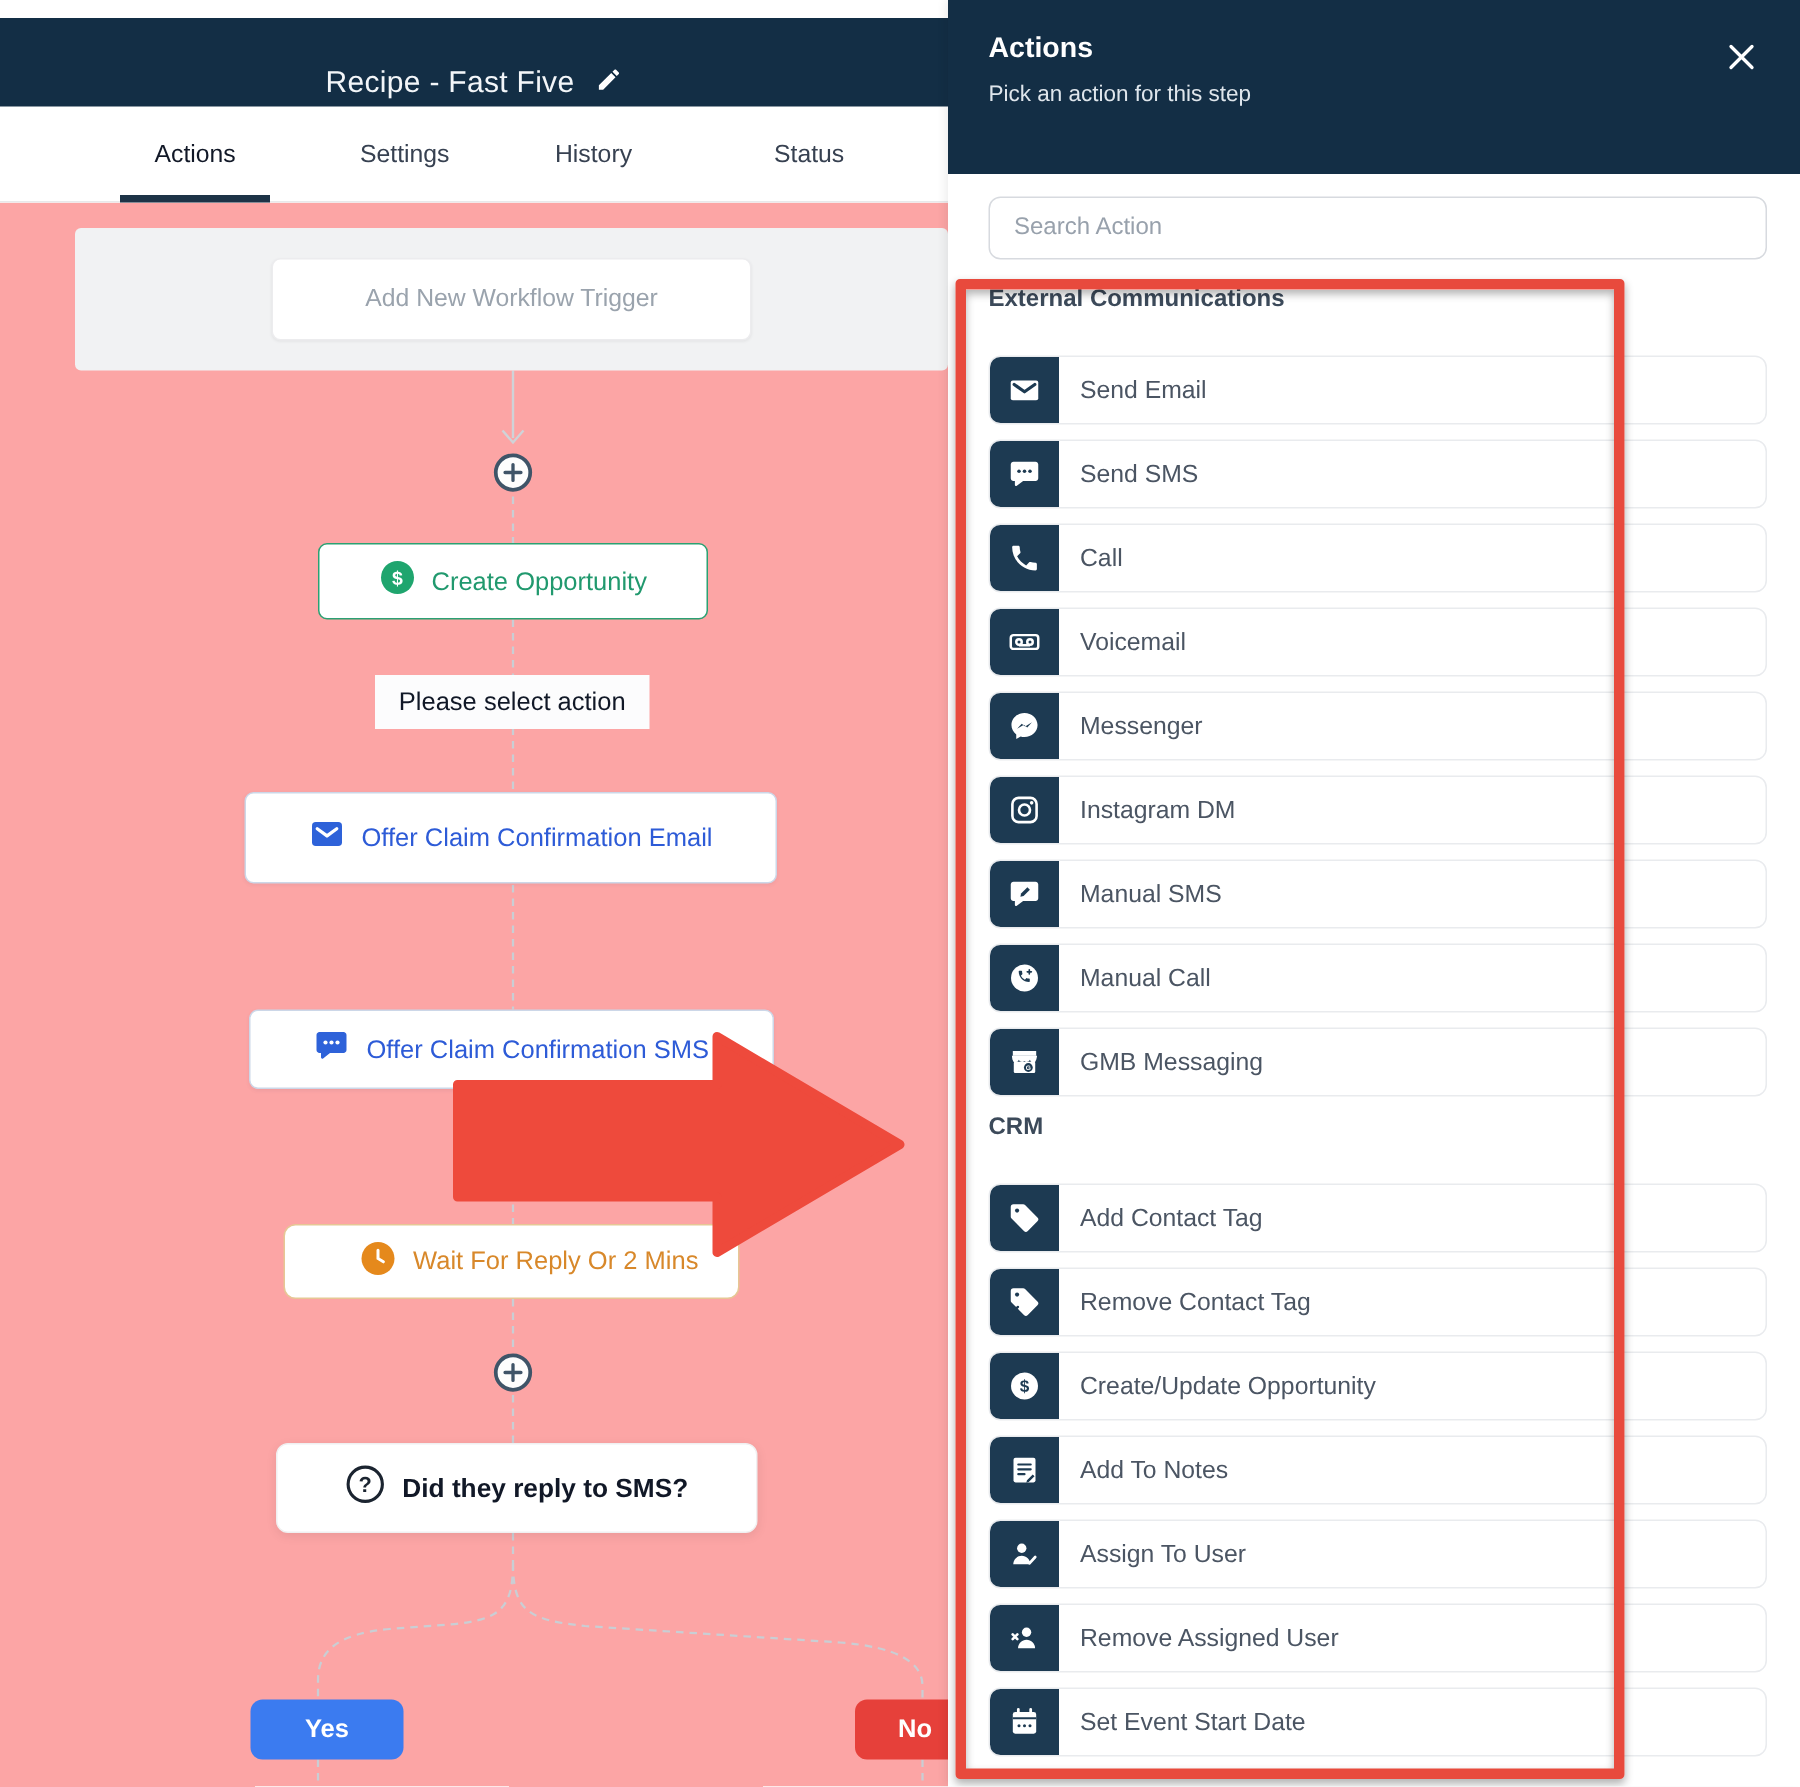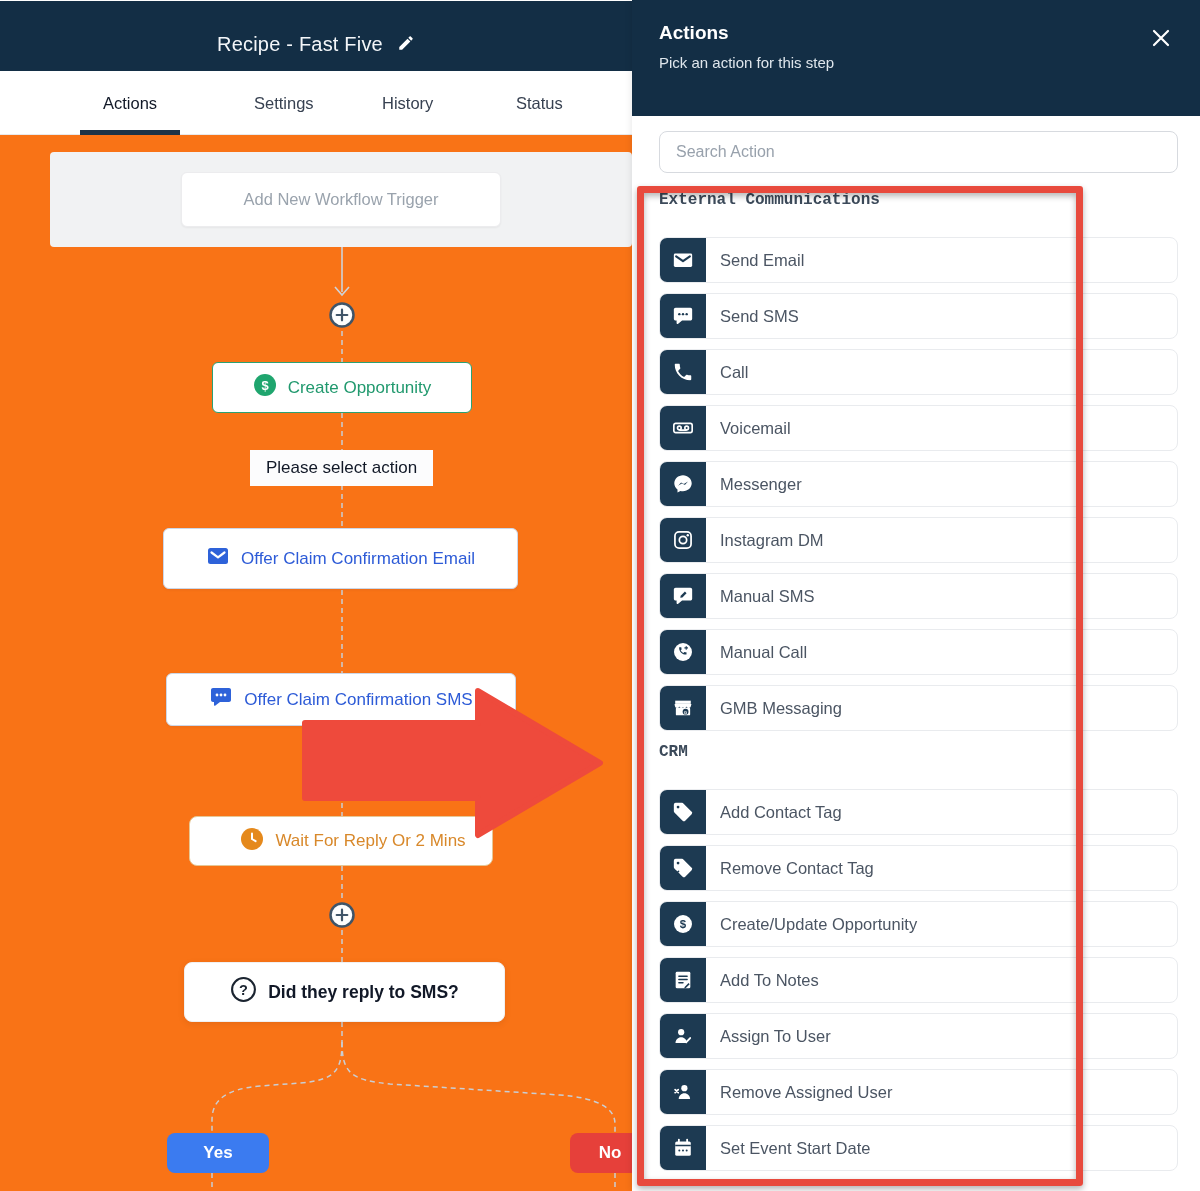--- a/index.html
+++ b/index.html
@@ -1,38 +1,38 @@
 <!DOCTYPE html>
 <html><head>
 <meta charset="utf-8">
 <style>
   * { margin:0; padding:0; box-sizing:border-box; }
   html,body { width:1200px; height:1191px; overflow:hidden; background:#fff;
     font-family:"Liberation Sans", sans-serif; }
   #app { position:relative; width:1200px; height:1191px; }
 
   
-  .left-header { position:absolute; left:0; top:1px; width:632px; height:87px;
+  .left-header { position:absolute; left:0; top:12px; width:632px; height:87px;
     background:#132e45; display:flex; align-items:center; justify-content:center; gap:14px; }
   .left-title { color:#f3f6f9; font-size:20px; font-weight:500; letter-spacing:.2px; }
 
   .tabbar { position:absolute; left:0; top:71px; width:632px; height:64px; background:#fff;
     border-bottom:1px solid #e8e9eb; z-index:2; }
   .tab { position:absolute; top:0; height:64px; display:flex; align-items:center;
     font-size:16.5px; color:#374151; cursor:pointer; }
   .tab:nth-child(1){ left:103px; }
-  .tab:nth-child(2){ left:240px;margin-left:14px; }
-  .tab:nth-child(3){ left:382px; }
+  .tab:nth-child(2){ left:240px; }
+  .tab:nth-child(3){ left:370px; }
   .tab:nth-child(4){ left:516px; }
   .tab.active { color:#111827; font-weight:500; }
   .tab.active::after { content:""; position:absolute; left:-23px; right:-23px; bottom:0;
     height:5px; background:#1d3347; }
 
   .canvas { position:absolute; left:0; top:135px; width:632px; height:1056px;
-    background:#f97316; overflow:hidden; }
+    background:#fca5a5; overflow:hidden; }
   .connectors { position:absolute; left:0; top:0; width:632px; height:1056px; }
 
   .banner { position:absolute; left:50px; top:17px; width:582px; height:95px;
     background:#f1f2f3; border-radius:4px; }
   .trigger-btn { position:absolute; left:50%; transform:translateX(-50%); top:20px;
     width:320px; height:55px; background:#fff; border:1px solid #ececee; border-radius:6px;
     box-shadow:0 1px 2px rgba(0,0,0,.05); color:#9aa3ad; font-size:16.5px;
     font-family:inherit; cursor:pointer; }
 
   .plus-node { position:absolute; width:30px; height:30px; cursor:pointer; }
@@ -70,21 +70,21 @@
   .panel-title { color:#fff; font-size:19px; font-weight:bold; margin-bottom:10px; }
   .panel-subtitle { color:#dfe6ec; font-size:15px; }
   .close-btn { position:absolute; top:26px; right:26px; width:26px; height:26px;
     background:none; border:none; cursor:pointer; padding:0; }
 
   .panel-body { padding:15px 22px 0 27px; }
   .search-input { width:100%; height:42px; border:1px solid #d7dadf; border-radius:8px;
     padding:0 16px; font-size:16px; font-family:inherit; color:#374151; outline:none; }
   .search-input::placeholder { color:#98a1ac; }
 
-  .section-title { font-size:16px; font-weight:bold; color:#3c4a5a; margin:12px 0 28px;font-family:Liberation Mono, monospace; }
+  .section-title { font-size:16px; font-weight:bold; color:#3c4a5a; margin:12px 0 28px; }
   .section:first-child .section-title { margin-top:18px; }
   .action-row { height:46px; margin-bottom:10px; border:1px solid #e9ebee; border-radius:8px;
     display:flex; align-items:center; background:#fff; overflow:hidden; cursor:pointer;text-align:center; }
   .action-icon { width:46px; height:46px; flex:0 0 46px; background:#1d3a52;
     display:flex; align-items:center; justify-content:center; }
   .action-label { margin-left:14px; font-size:16.5px; color:#4b5563; }
 
   .red-box { position:absolute; left:5px; top:186px; width:446px; height:1000px;
     border:7px solid #e84a3d; border-radius:3px; z-index:20; pointer-events:none;
     box-shadow:0 3px 6px rgba(0,0,0,.30), inset 0 3px 6px rgba(0,0,0,.30); }

